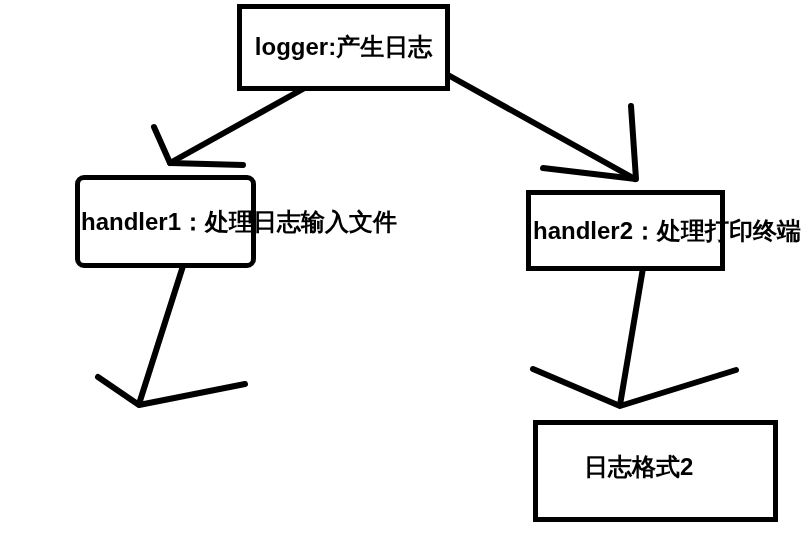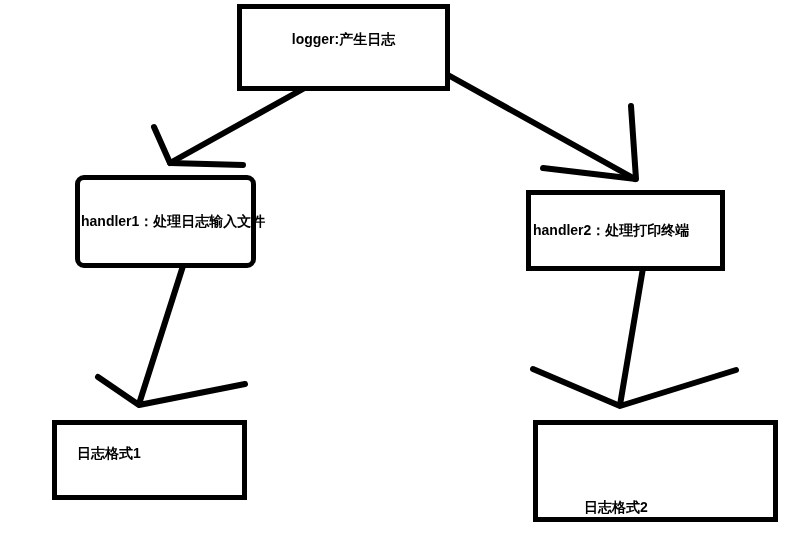--- a/index.html
+++ b/index.html
@@ -19,21 +19,21 @@
     left: 0; top: 0;
     width: 807px; height: 543px;
   }
   .node {
     position: absolute;
     border: 5px solid #000000;
     background: #ffffff;
     box-sizing: border-box;
     color: #000000;
     font-weight: bold;
-    font-size: 14px;
+    font-size: 24px;
     display: flex;
     align-items: center;
     white-space: nowrap;
   }
   .node .label {
     display: block;
   }
   
   #node-logger {
     left: 237px; top: 4px;
@@ -61,21 +61,21 @@
     left: 52px; top: 420px;
     width: 195px; height: 80px;
     padding-left: 20px;
     align-items: flex-start;
     padding-top: 20px;
   }
   #node-formatter2 {
     left: 533px; top: 420px;
     width: 245px; height: 102px;
     padding-left: 46px;
-    align-items: flex-end;
+    align-items: flex-start;
     padding-top: 26px;
   }
   svg.arrows {
     position: absolute;
     left: 0; top: 0;
     pointer-events: none;
   }
   svg.arrows line, svg.arrows polyline {
     stroke: #000000;
     stroke-width: 6;
@@ -113,21 +113,18 @@
   </div>
 
   <div class="node" id="node-handler1">
     <span class="label">handler1：处理日志输入文件</span>
   </div>
 
   <div class="node" id="node-handler2">
     <span class="label">handler2：处理打印终端</span>
   </div>
 
-  <div class="node" id="node-formatter1">
-    <span class="label">日志格式1</span>
-  </div>
 
   <div class="node" id="node-formatter2">
     <span class="label">日志格式2</span>
   </div>
 
 </div>
 
 </body></html>

